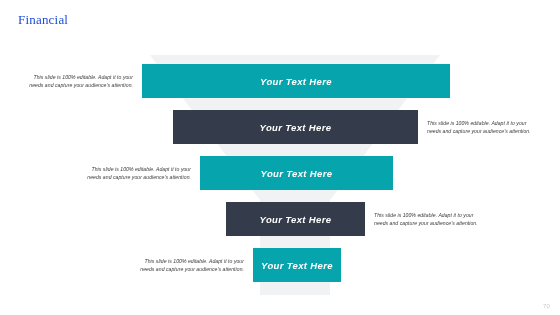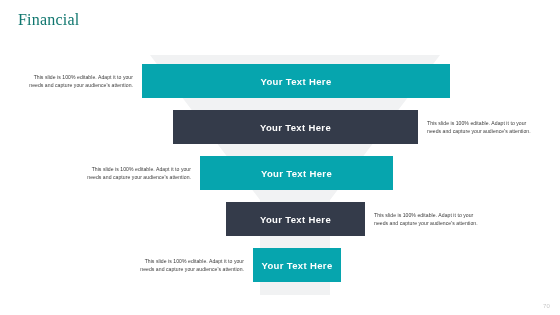--- a/index.html
+++ b/index.html
@@ -16,23 +16,23 @@
     overflow: hidden;
     font-family: "Liberation Sans", sans-serif;
   }
 
   
   #page-title {
     position: absolute;
     left: 18px;
     top: 10px;
     font-family: "Liberation Serif", serif;
-    font-size: 16px;
+    font-size: 13px;
     line-height: 20px;
-    color: #0f766e;
+    color: #1d4ed8;
     letter-spacing: 0.2px;
     white-space: nowrap;
   }
 
   
   #funnel-watermark {
     position: absolute;
     left: 0;
     top: 0;
     width: 560px;
@@ -46,20 +46,21 @@
     left: 0;
     top: 0;
     width: 560px;
     height: 315px;
   }
   .stage-row {
     position: absolute;
     left: 0;
     width: 560px;
     height: 34px;
+    font-style: italic;
   }
   .stage-bar {
     position: absolute;
     top: 0;
     height: 34px;
     display: flex;
     align-items: center;
     justify-content: center;
     box-sizing: border-box;
   }

